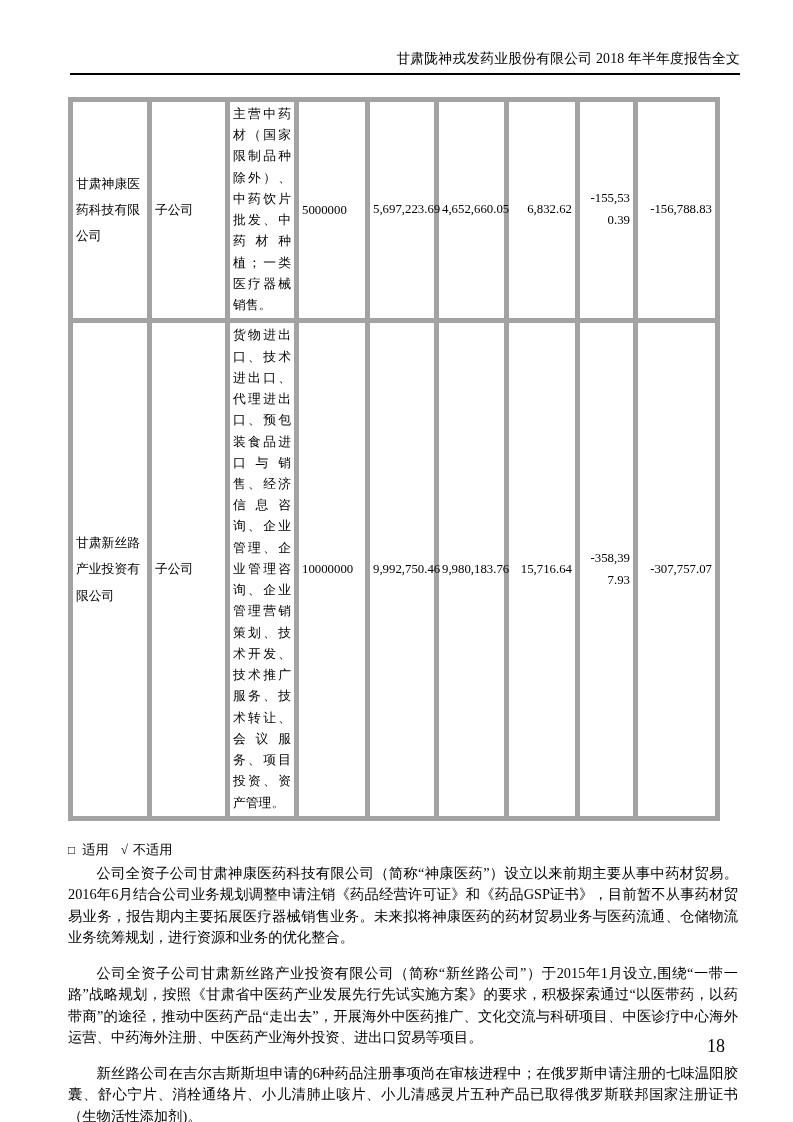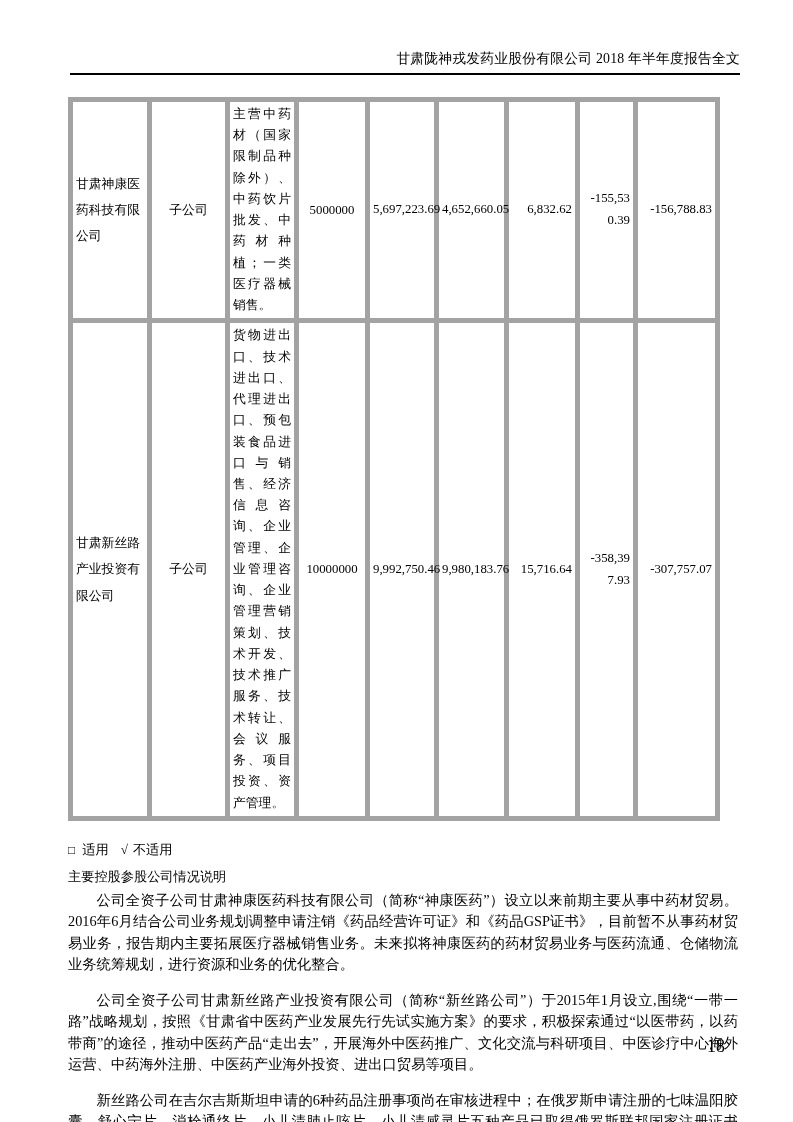--- a/index.html
+++ b/index.html
@@ -44,28 +44,28 @@
     table-layout: fixed;
     width: 647px;
   }
   table.subs-table td {
     border: 5px solid #a3a3a3;
     vertical-align: middle;
     font-size: 12.8px;
     padding: 2px 3px;
   }
   td.c-company { line-height: 2.05; font-size: 13px; padding-left: 4px; }
-  td.c-type   { font-size: 13px; padding-left: 4px; text-align: center; }
+  td.c-type   { font-size: 13px; padding-left: 4px; }
   td.c-biz {
     font-size: 12.5px;
     line-height: 1.66;
     text-align: justify;
     padding: 3px 3px;
   }
-  td.c-cap { font-size: 12.3px; padding-left: 4px; text-align: center; }
+  td.c-cap { font-size: 12.3px; padding-left: 4px; }
   td.c-num {
     font-size: 12px;
     text-align: right;
     padding-right: 3px;
     line-height: 1.7;
   }
   td.c-wrap { word-break: break-all; }
   .sec-line {
     margin-top: 9px;
     font-size: 13.2px;
@@ -142,21 +142,20 @@
           <td class="c-num">-307,757.07</td>
         </tr>
       </tbody>
     </table>
 
 
     <div class="applicable-line">
       <span class="box">□</span><span>适用</span><span class="check">√</span><span>不适用</span>
     </div>
 
-    <div class="sec-line">主要控股参股公司情况说明</div>
 
     <p class="para">公司全资子公司甘肃神康医药科技有限公司（简称“神康医药”）设立以来前期主要从事中药材贸易。2016年6月结合公司业务规划调整申请注销《药品经营许可证》和《药品GSP证书》，目前暂不从事药材贸易业务，报告期内主要拓展医疗器械销售业务。未来拟将神康医药的药材贸易业务与医药流通、仓储物流业务统筹规划，进行资源和业务的优化整合。</p>
     <p class="para">公司全资子公司甘肃新丝路产业投资有限公司（简称“新丝路公司”）于2015年1月设立,围绕“一带一路”战略规划，按照《甘肃省中医药产业发展先行先试实施方案》的要求，积极探索通过“以医带药，以药带商”的途径，推动中医药产品“走出去”，开展海外中医药推广、文化交流与科研项目、中医诊疗中心海外运营、中药海外注册、中医药产业海外投资、进出口贸易等项目。</p>
     <p class="para">新丝路公司在吉尔吉斯斯坦申请的6种药品注册事项尚在审核进程中；在俄罗斯申请注册的七味温阳胶囊、舒心宁片、消栓通络片、小儿清肺止咳片、小儿清感灵片五种产品已取得俄罗斯联邦国家注册证书（生物活性添加剂)。</p>
 
   </div>
 
   <div class="pagenum">18</div>
 
 </div>

